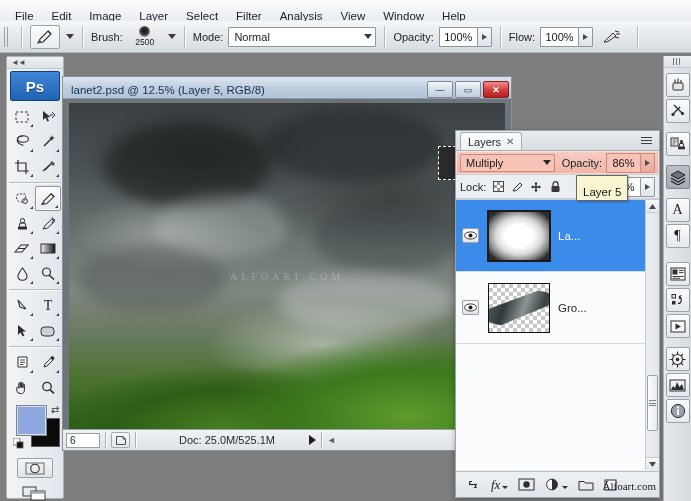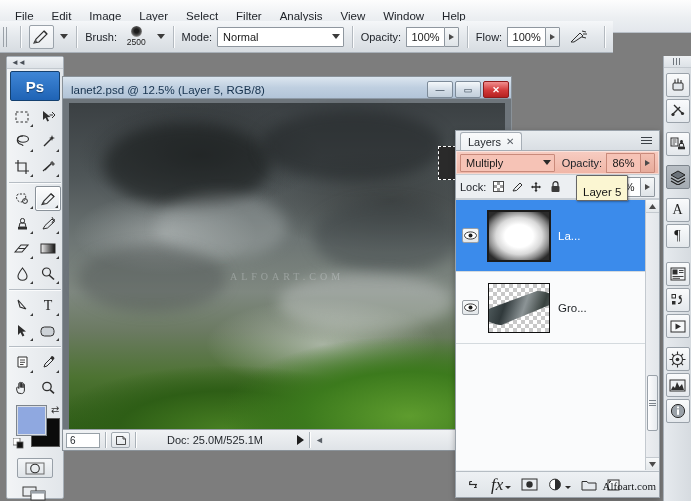--- a/index.html
+++ b/index.html
@@ -21,21 +21,21 @@
     border-bottom:1px solid #b9c0c8;
     display:flex; align-items:center; padding-left:6px;
   }
   .menubar .mi {
     padding:2px 9px 3px 9px; font-size:11.5px; color:#20242a;
     line-height:14px; white-space:nowrap; cursor:default;
   }
 
   
   .optbar {
-    position:absolute; left:0; top:21px; width:613px; height:32px;
+    position:absolute; left:0; top:21px; width:691px; height:32px;
     background:linear-gradient(#f5f7f9,#e4e8ec 50%,#d7dce1);
     border-bottom:1px solid #a9b1b9;
     display:flex; align-items:center;
   }
   .grip {
     width:8px; height:26px; margin:0 3px 0 2px;
     background:repeating-linear-gradient(to right,#9aa1a8 0 1px,transparent 1px 3px);
     background-position:center; background-repeat:no-repeat;
     background-size:5px 20px;
   }
@@ -640,21 +640,21 @@
     <div class="doc-status">
       <div class="zoomfield">6</div>
       <div class="st-sep"></div>
       <div class="st-btn">
         <svg width="12" height="11">
             <path d="M1.5 1.5 L8 1.5 L10.5 4 L10.5 9.5 L1.5 9.5 Z" fill="none" stroke="#3a3a3a" stroke-width=".9"></path>
             <path d="M8 1.5 L8 4 L10.5 4" fill="none" stroke="#3a3a3a" stroke-width=".9"></path>
           </svg>
       </div>
       <div class="st-sep"></div>
-      <div style="flex:0 0 auto;margin-left:26px">Doc: 25.0M/525.1M</div>
+      <div style="flex:0 0 auto;margin-left:38px">Doc: 25.0M/525.1M</div>
       <div style="margin-left:34px;display:flex;align-items:center">
         <i class="tri-r" style="border-left-color:#1e1e1e;border-top-width:5px;border-bottom-width:5px;border-left-width:7px"></i>
       </div>
       <div class="st-sep"></div>
       <div style="font-size:9px;color:#5b6168">◄</div>
     </div>
   </div>
 
   <div class="marquee"></div>
 
@@ -767,21 +767,21 @@
     <div class="tooltip">Layer 5</div>
 
     <div class="lp-footer">
       <div class="fi">
         <svg width="16" height="11">
             <path d="M5 5.5 A3 3 0 0 1 5 2.5 L7 2.5 M11 5.5 A3 3 0 0 0 11 8.5 L9 8.5" fill="none" stroke="#2e2e2e" stroke-width="1.2"></path>
             <path d="M4 5.5 L12 5.5" stroke="#2e2e2e" stroke-width="1.2"></path>
           </svg>
       </div>
       <div class="fi">
-        <span style="font-family:'Liberation Serif',serif;font-style:italic;font-size:17px;color:#1e1e1e">fx</span>
+        <span style="font-family:'Liberation Serif',serif;font-style:italic;font-size:13px;color:#1e1e1e">fx</span>
         <i style="display:inline-block;width:0;height:0;border-left:3px solid transparent;border-right:3px solid transparent;border-top:3.5px solid #2e2e2e;margin-left:2px;margin-top:6px"></i>
       </div>
       <div class="fi">
         <svg width="17" height="13">
             <rect x="1" y="1" width="15" height="11" fill="#e9ecef" stroke="#2e2e2e" stroke-width="1"></rect>
             <circle cx="8.5" cy="6.5" r="3.2" fill="#2e2e2e"></circle>
           </svg>
       </div>
       <div class="fi">
         <svg width="16" height="13">

